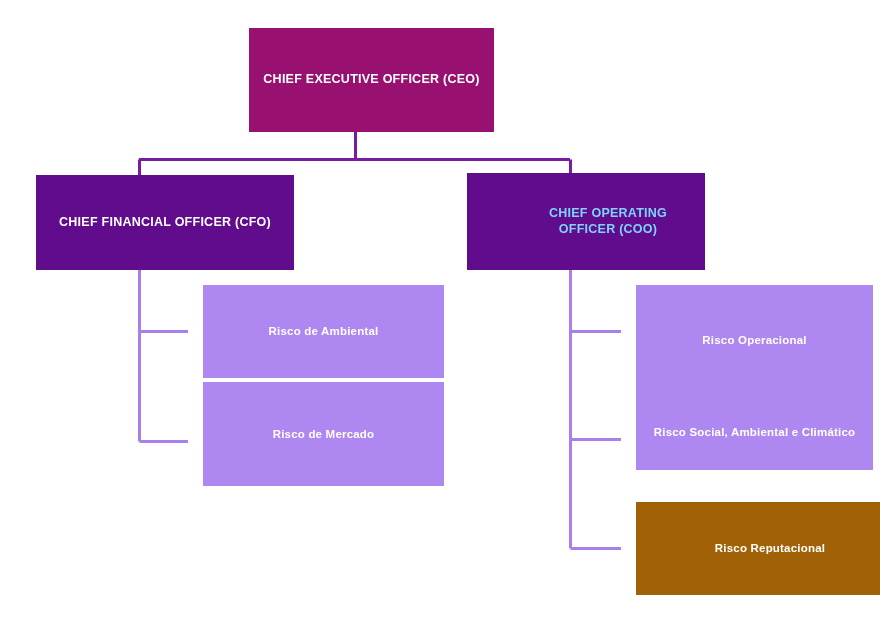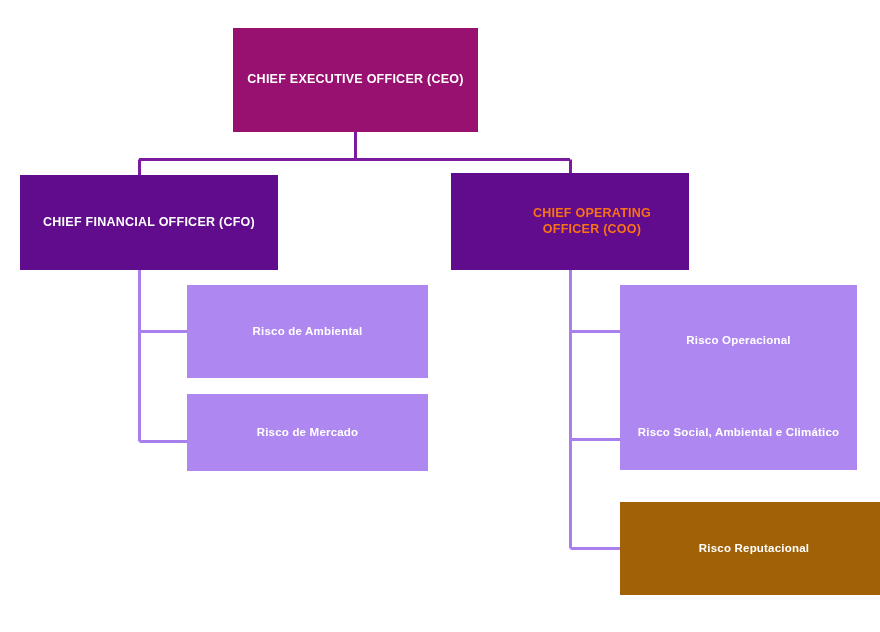--- a/index.html
+++ b/index.html
@@ -35,20 +35,21 @@
   .node {
     position: absolute;
     z-index: 2;
     display: flex;
     align-items: center;
     justify-content: center;
     box-sizing: border-box;
     text-align: center;
     color: #ffffff;
     font-weight: bold;
+    margin-left: 16px;
   }
   .node-label {
     display: block;
     padding: 0 10px;
     line-height: 1.25;
   }
 
   
   .node.level-1 {
     background: #981070;
@@ -94,29 +95,29 @@
   </svg>
 
   <div class="node level-1" id="node-ceo" style="left: 233px; top: 28px; width: 245px; height: 104px; background: rgb(152, 16, 112); color: rgb(255, 255, 255);">
     <span class="node-label">CHIEF EXECUTIVE OFFICER (CEO)</span>
   </div>
 
   <div class="node level-2" id="node-cfo" style="left: 20px; top: 175px; width: 258px; height: 95px; background: rgb(96, 12, 140); color: rgb(255, 255, 255);">
     <span class="node-label">CHIEF FINANCIAL OFFICER (CFO)</span>
   </div>
 
-  <div class="node level-2" id="node-coo" style="left: 451px; top: 173px; width: 238px; height: 97px; background: rgb(96, 12, 140); color: #f97316; padding-left: 44px;">
+  <div class="node level-2" id="node-coo" style="left: 451px; top: 173px; width: 238px; height: 97px; background: rgb(96, 12, 140); color: #7dd3fc; padding-left: 44px;">
     <span class="node-label">CHIEF OPERATING OFFICER (COO)</span>
   </div>
 
   <div class="node level-3" id="node-cfo-child-0" style="left: 187px; top: 285px; width: 241px; height: 93px; background: rgb(174, 136, 240); color: rgb(255, 255, 255);">
     <span class="node-label">Risco de Ambiental</span>
   </div>
 
-  <div class="node level-3" id="node-cfo-child-1" style="left: 187px; top: 394px; width: 241px; height: 77px; background: rgb(174, 136, 240); color: rgb(255, 255, 255);">
+  <div class="node level-3" id="node-cfo-child-1" style="left: 187px; top: 382px; width: 241px; height: 104px; background: rgb(174, 136, 240); color: rgb(255, 255, 255);">
     <span class="node-label">Risco de Mercado</span>
   </div>
 
   <div class="node level-3" id="node-coo-child-0" style="left: 620px; top: 285px; width: 237px; height: 110px; background: rgb(174, 136, 240); color: rgb(255, 255, 255);">
     <span class="node-label">Risco Operacional</span>
   </div>
 
   <div class="node level-3" id="node-coo-child-1" style="left: 620px; top: 394px; width: 237px; height: 76px; background: rgb(174, 136, 240); color: rgb(255, 255, 255);">
     <span class="node-label">Risco Social, Ambiental e Climático</span>
   </div>

